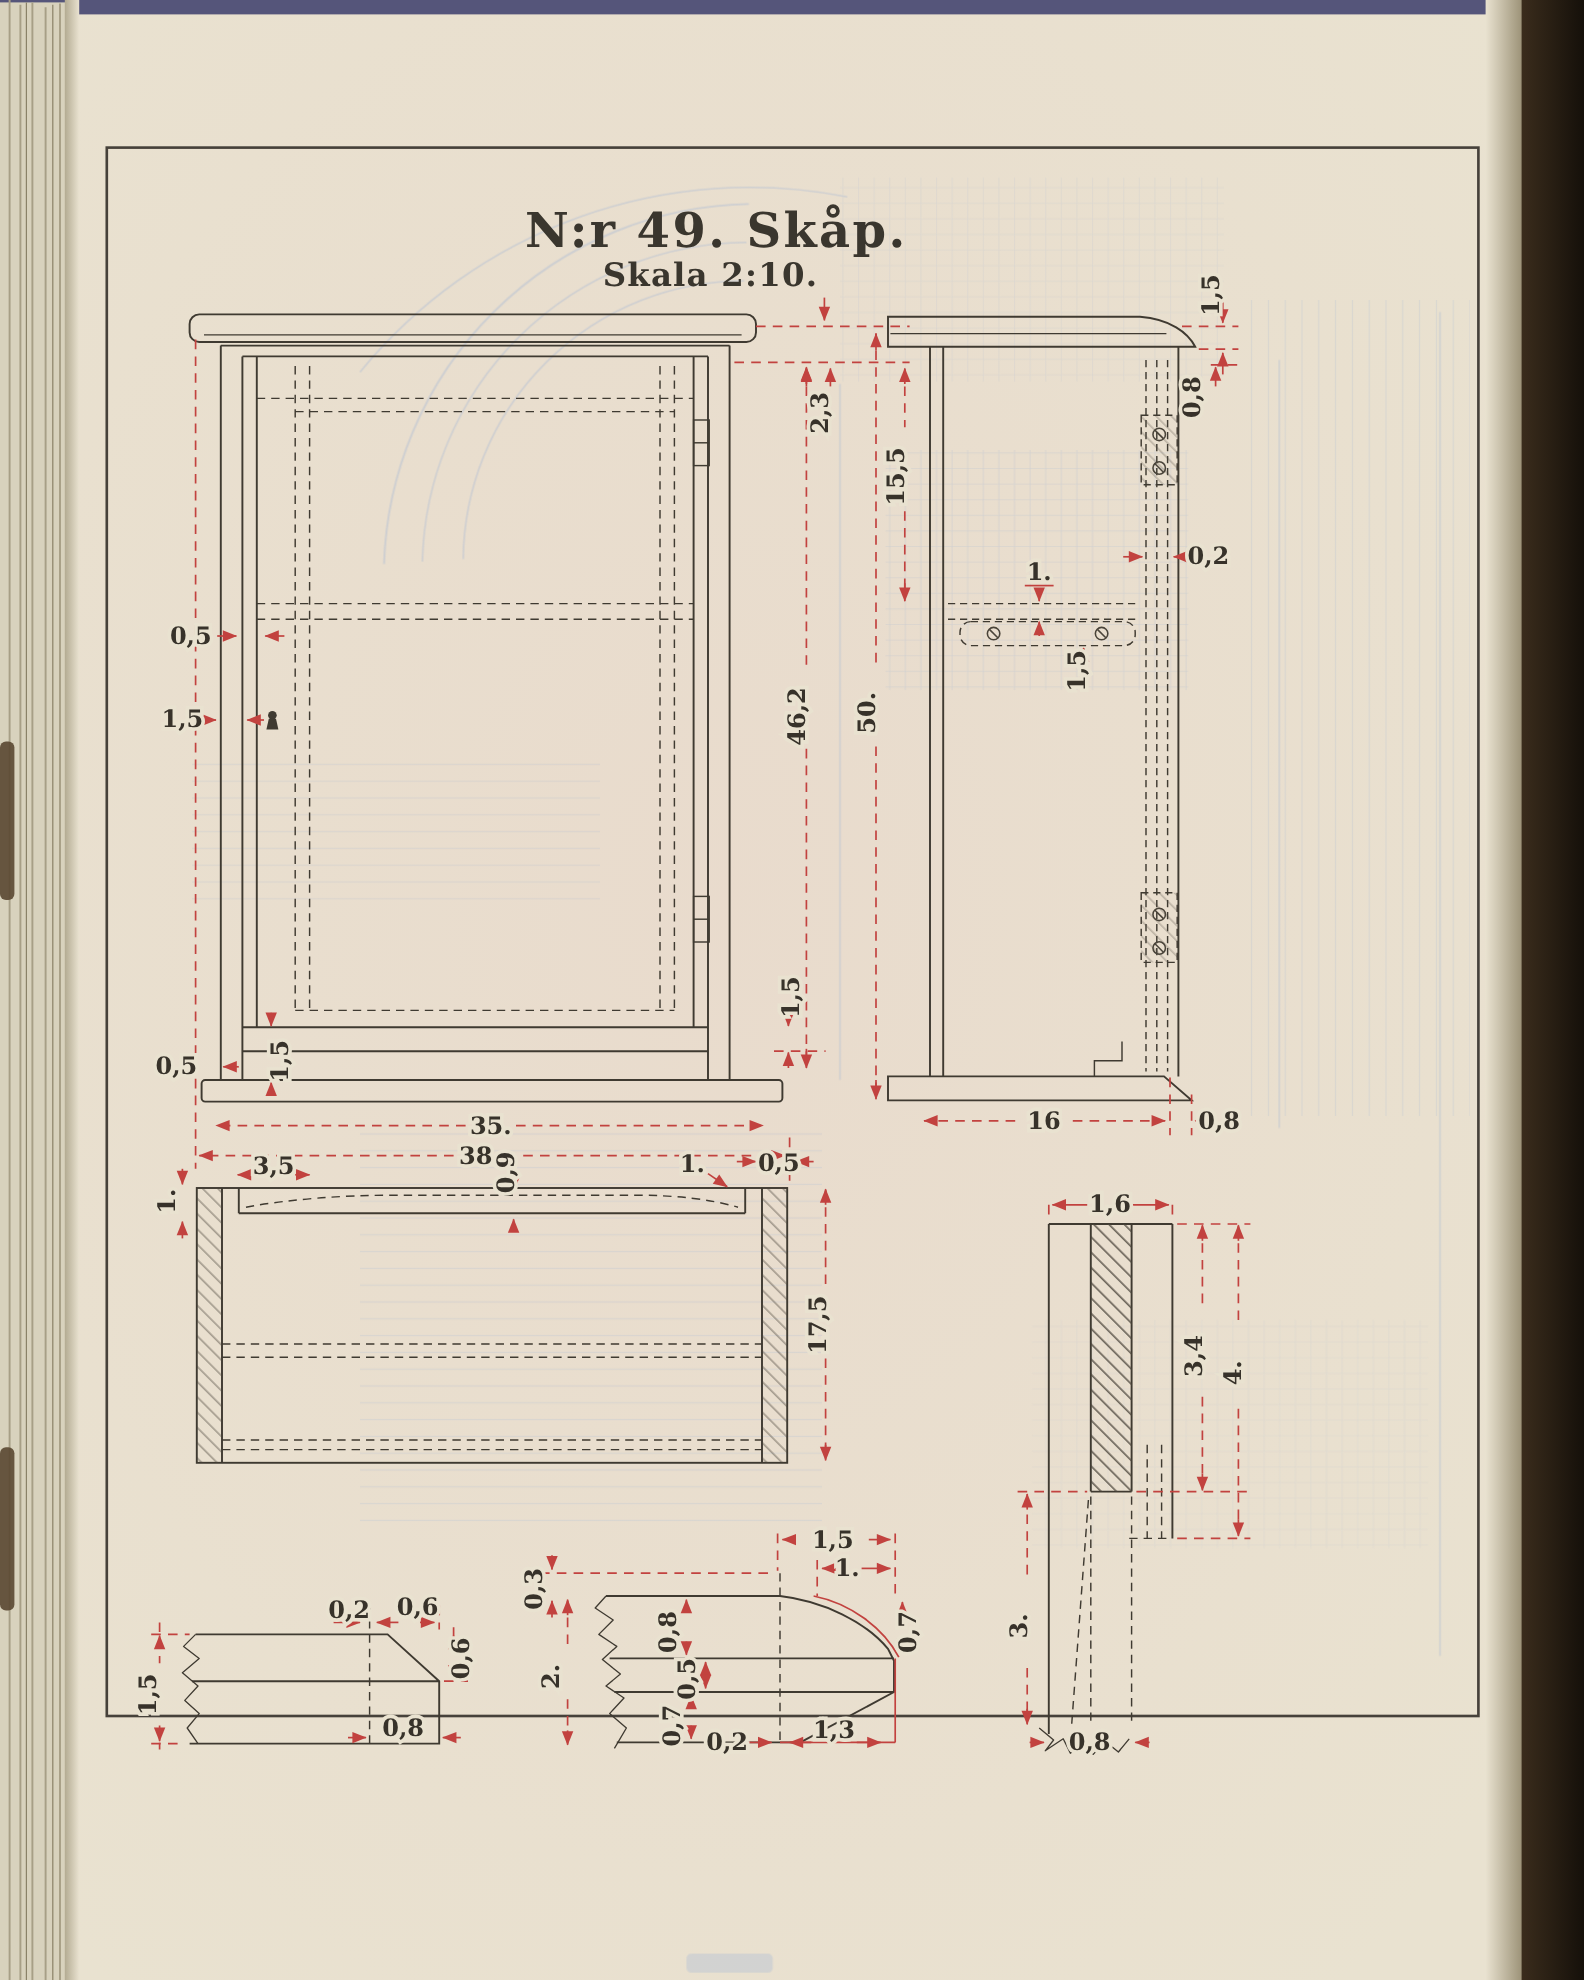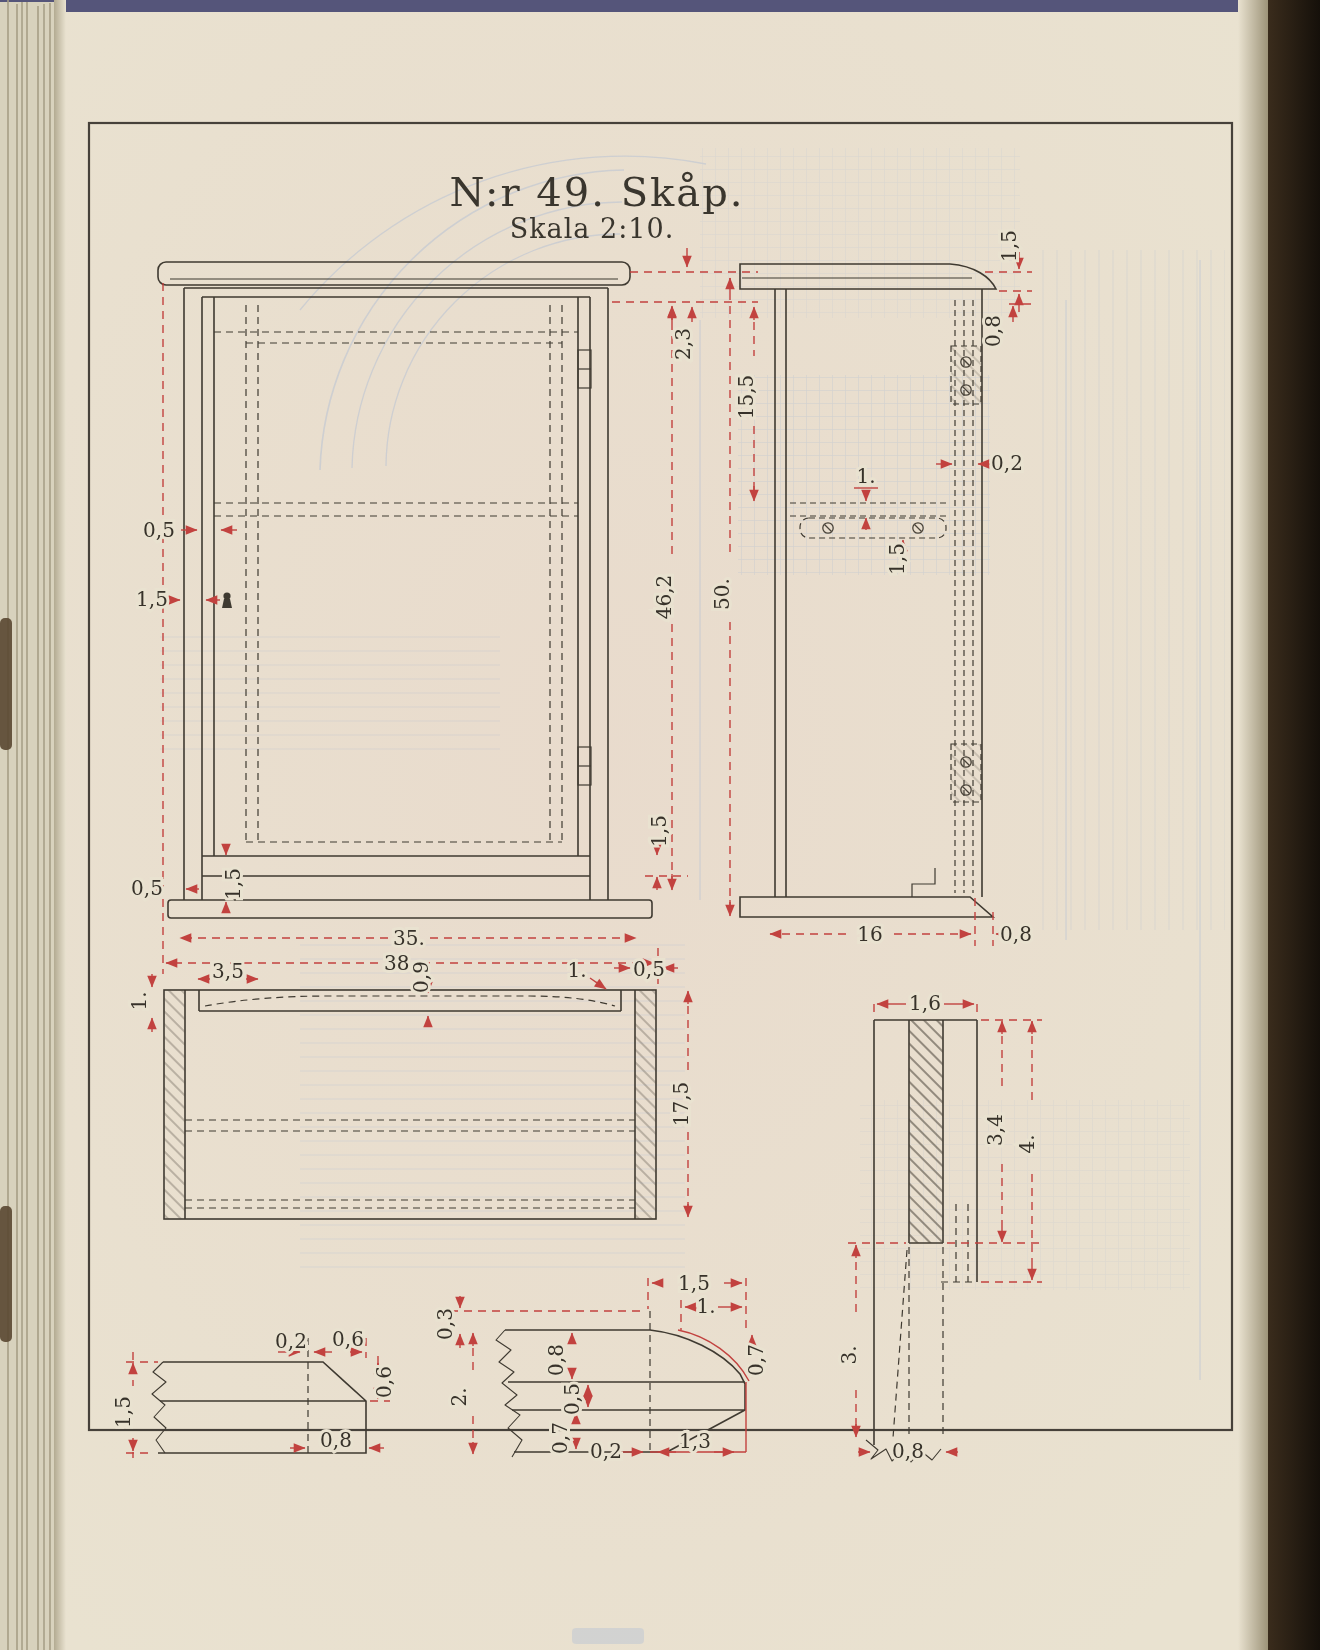--- a/index.html
+++ b/index.html
@@ -1,16 +1,16 @@
 <!DOCTYPE html>
 <html><head>
 <meta charset="utf-8">
 <style>
   html,body{margin:0;padding:0;background:#14100c;}
-  .stage{width:1248px;height:1650px;position:relative;font-family:"DejaVu Serif", serif;}
+  .stage{width:1248px;height:1650px;position:relative;font-family:"DejaVu Serif", serif;font-weight:bold;}
   svg{display:block;}
   text{font-family:"DejaVu Serif", serif;}
   .dim{font-size:20px;fill:#37322a;paint-order:stroke;stroke:#e9e2d0;stroke-width:6px;text-anchor:middle;}
   .ttl{font-size:40px;fill:#3a362e;letter-spacing:2px;text-anchor:middle;}
   .sub{font-size:27px;fill:#3a362e;letter-spacing:1px;text-anchor:middle;}
 </style>
 </head>
 <body>
 
 <div class="stage">

